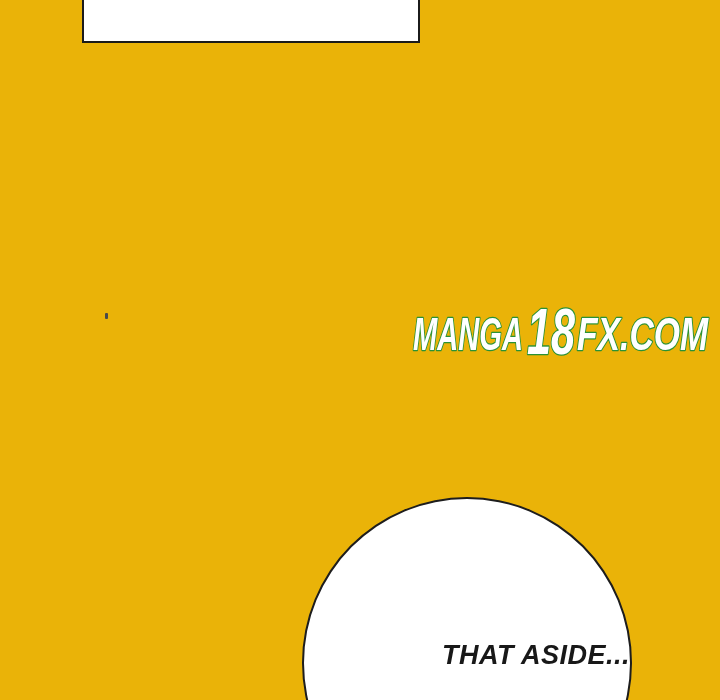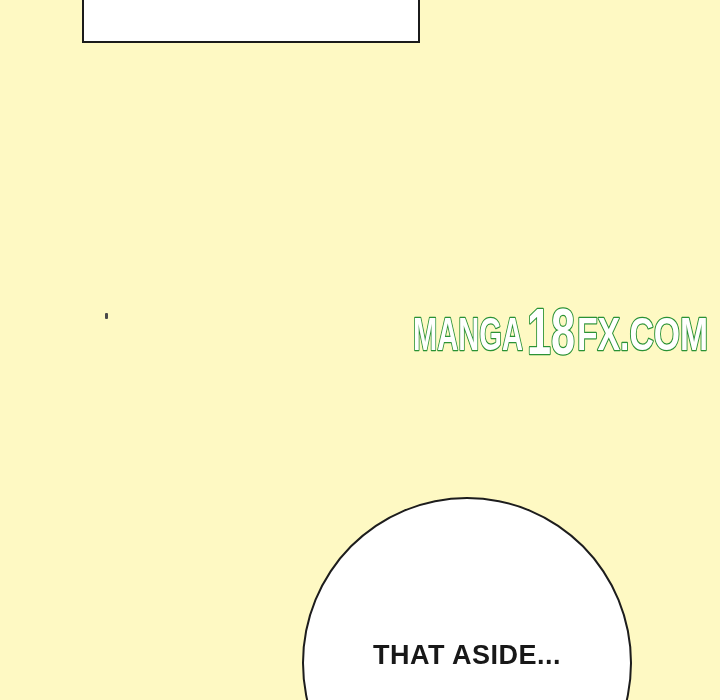--- a/index.html
+++ b/index.html
@@ -10,21 +10,22 @@
     width: 720px;
     height: 700px;
     position: relative;
     overflow: hidden;
     background: #ffffff;
     font-family: "Liberation Sans", sans-serif;
   }
   .page {
     position: absolute;
     inset: 0;
-    background: #fef9c3;
+    background: #eab308;
+    font-style: italic;
   }
   
   .panel-box {
     position: absolute;
     left: 82px;
     top: -8px;
     width: 338px;
     height: 51px;
     box-sizing: border-box;
     border: 2px solid #1b1b1b;
@@ -67,21 +68,21 @@
     box-sizing: border-box;
     border: 2px solid #1d1d1d;
     border-radius: 50%;
     background: #ffffff;
   }
   .speech-bubble .bubble-text {
     position: absolute;
     left: 0;
     right: 0;
     top: 141px;
-    text-align: center;
+    text-align: right;
     font-family: "Liberation Sans", "DejaVu Sans", sans-serif;
     font-weight: bold;
     font-size: 27px;
     letter-spacing: 0.5px;
     color: #181818;
     white-space: nowrap;
   }
 </style>
 </head>
 <body>

